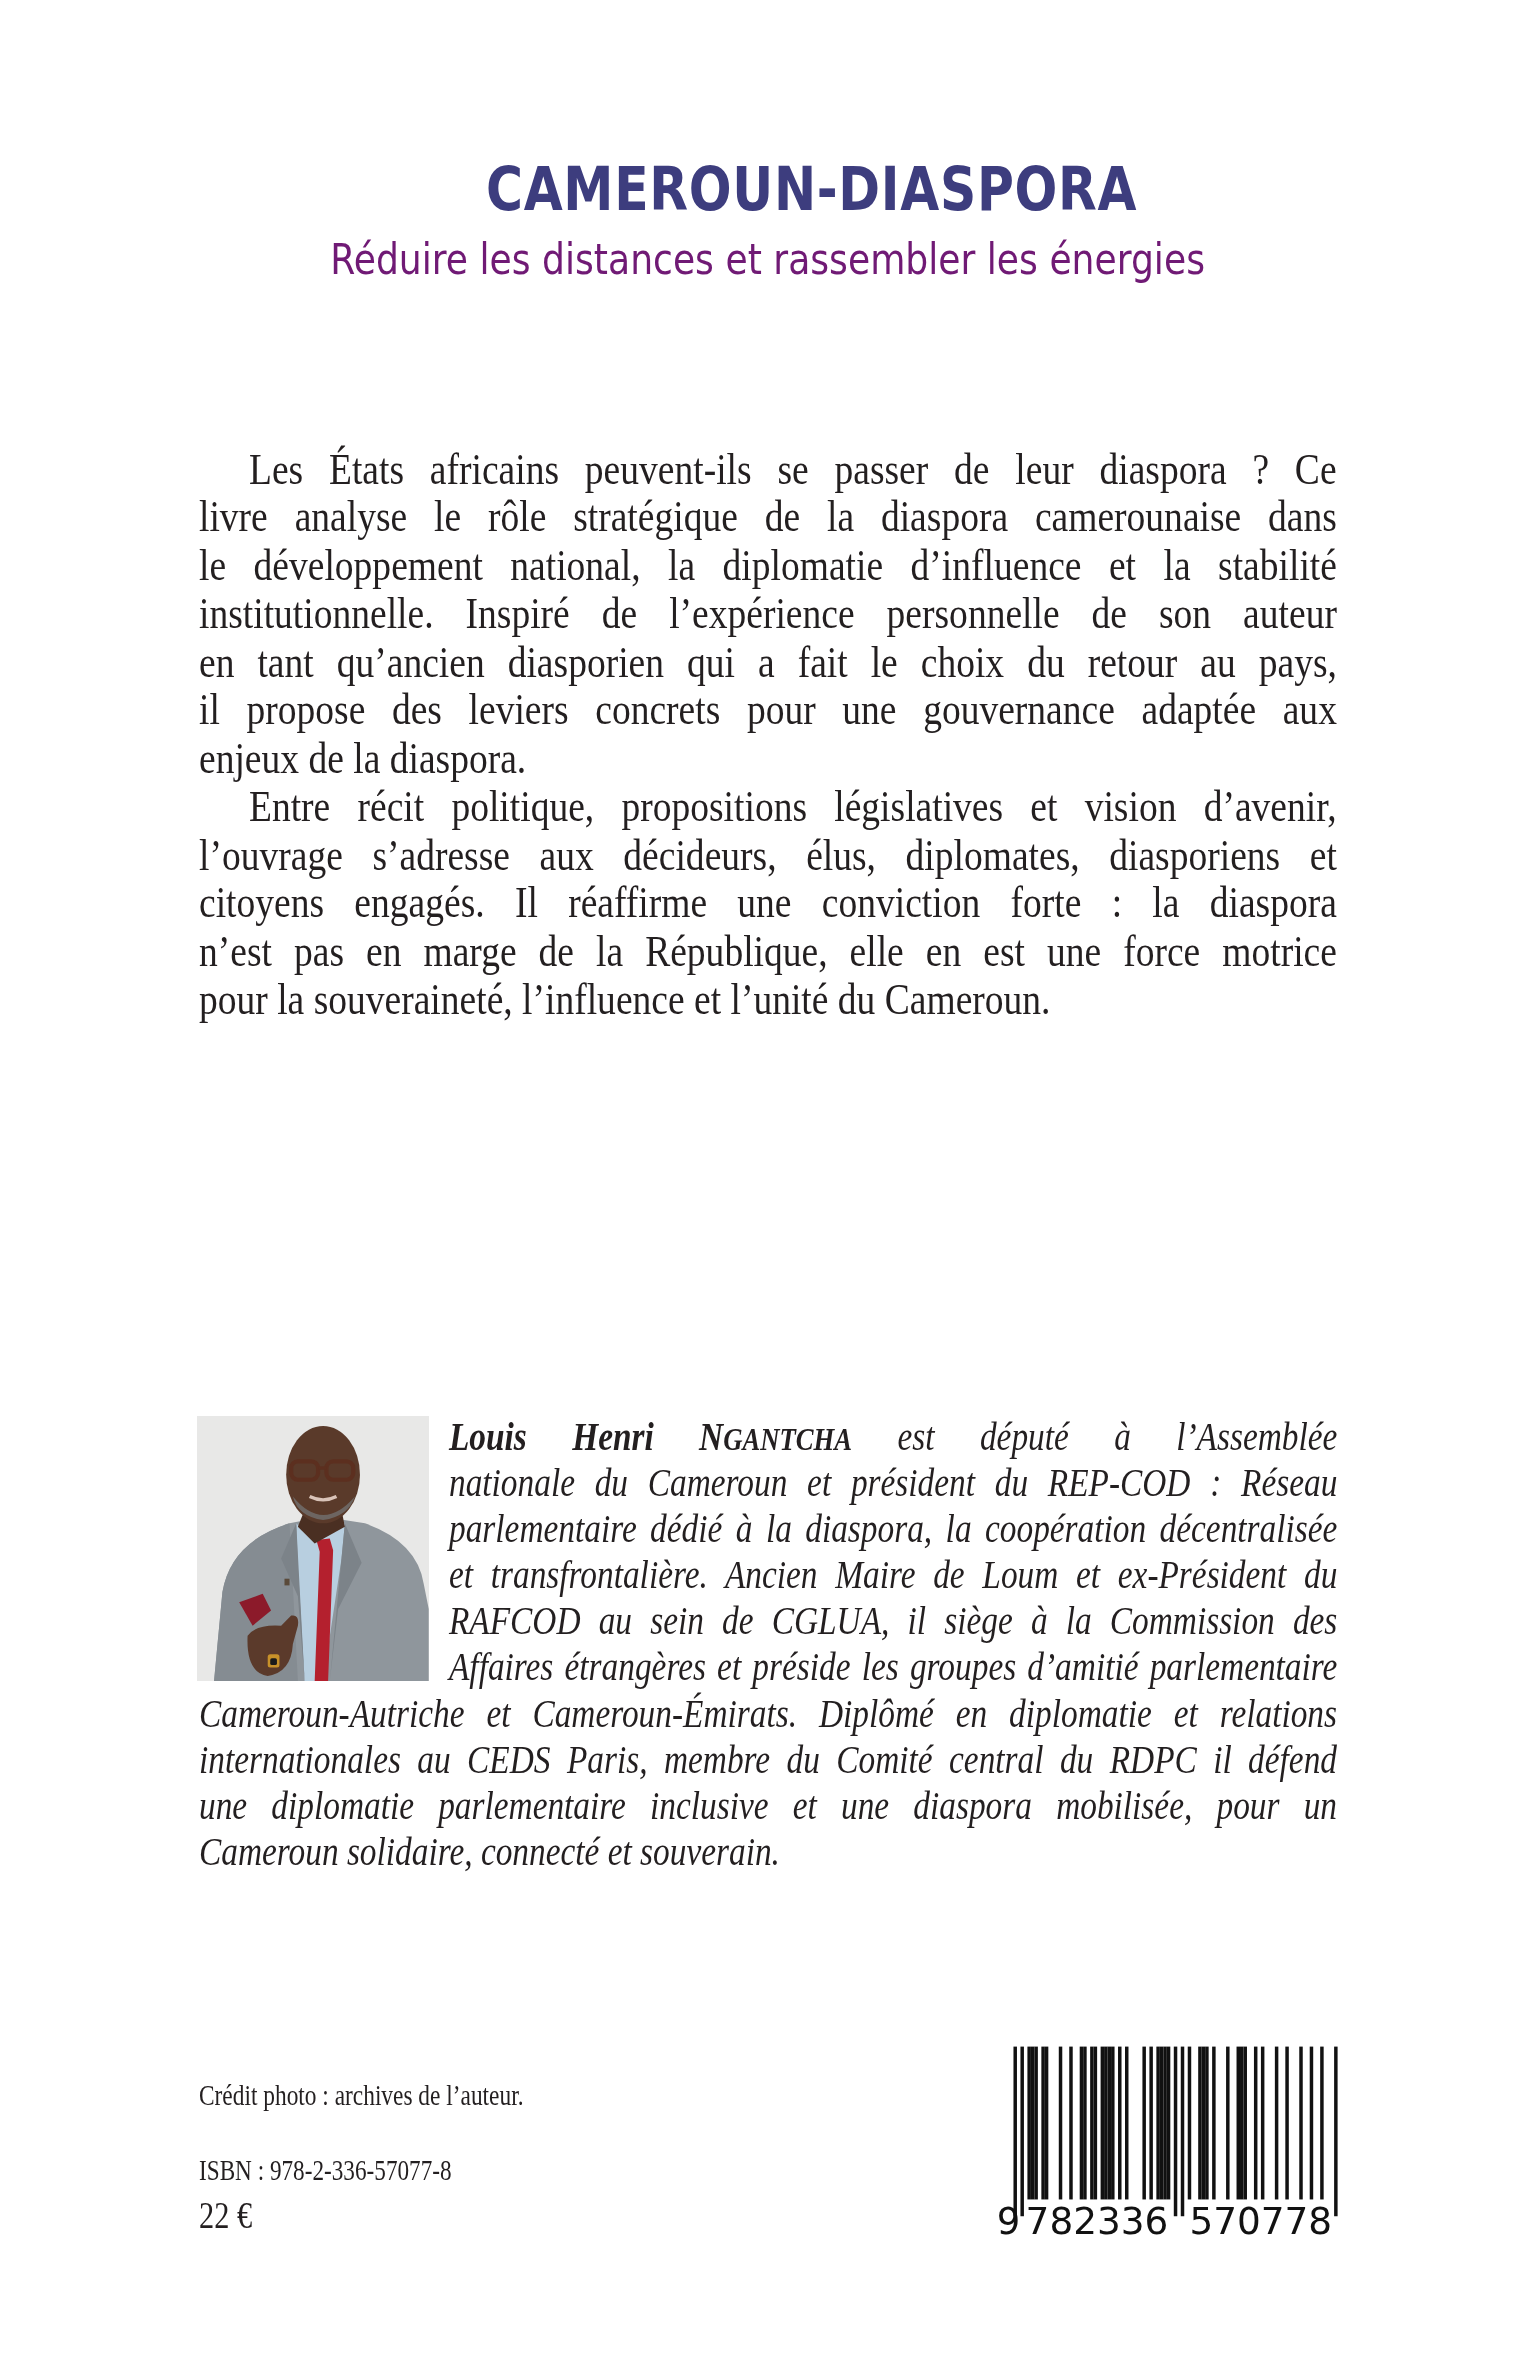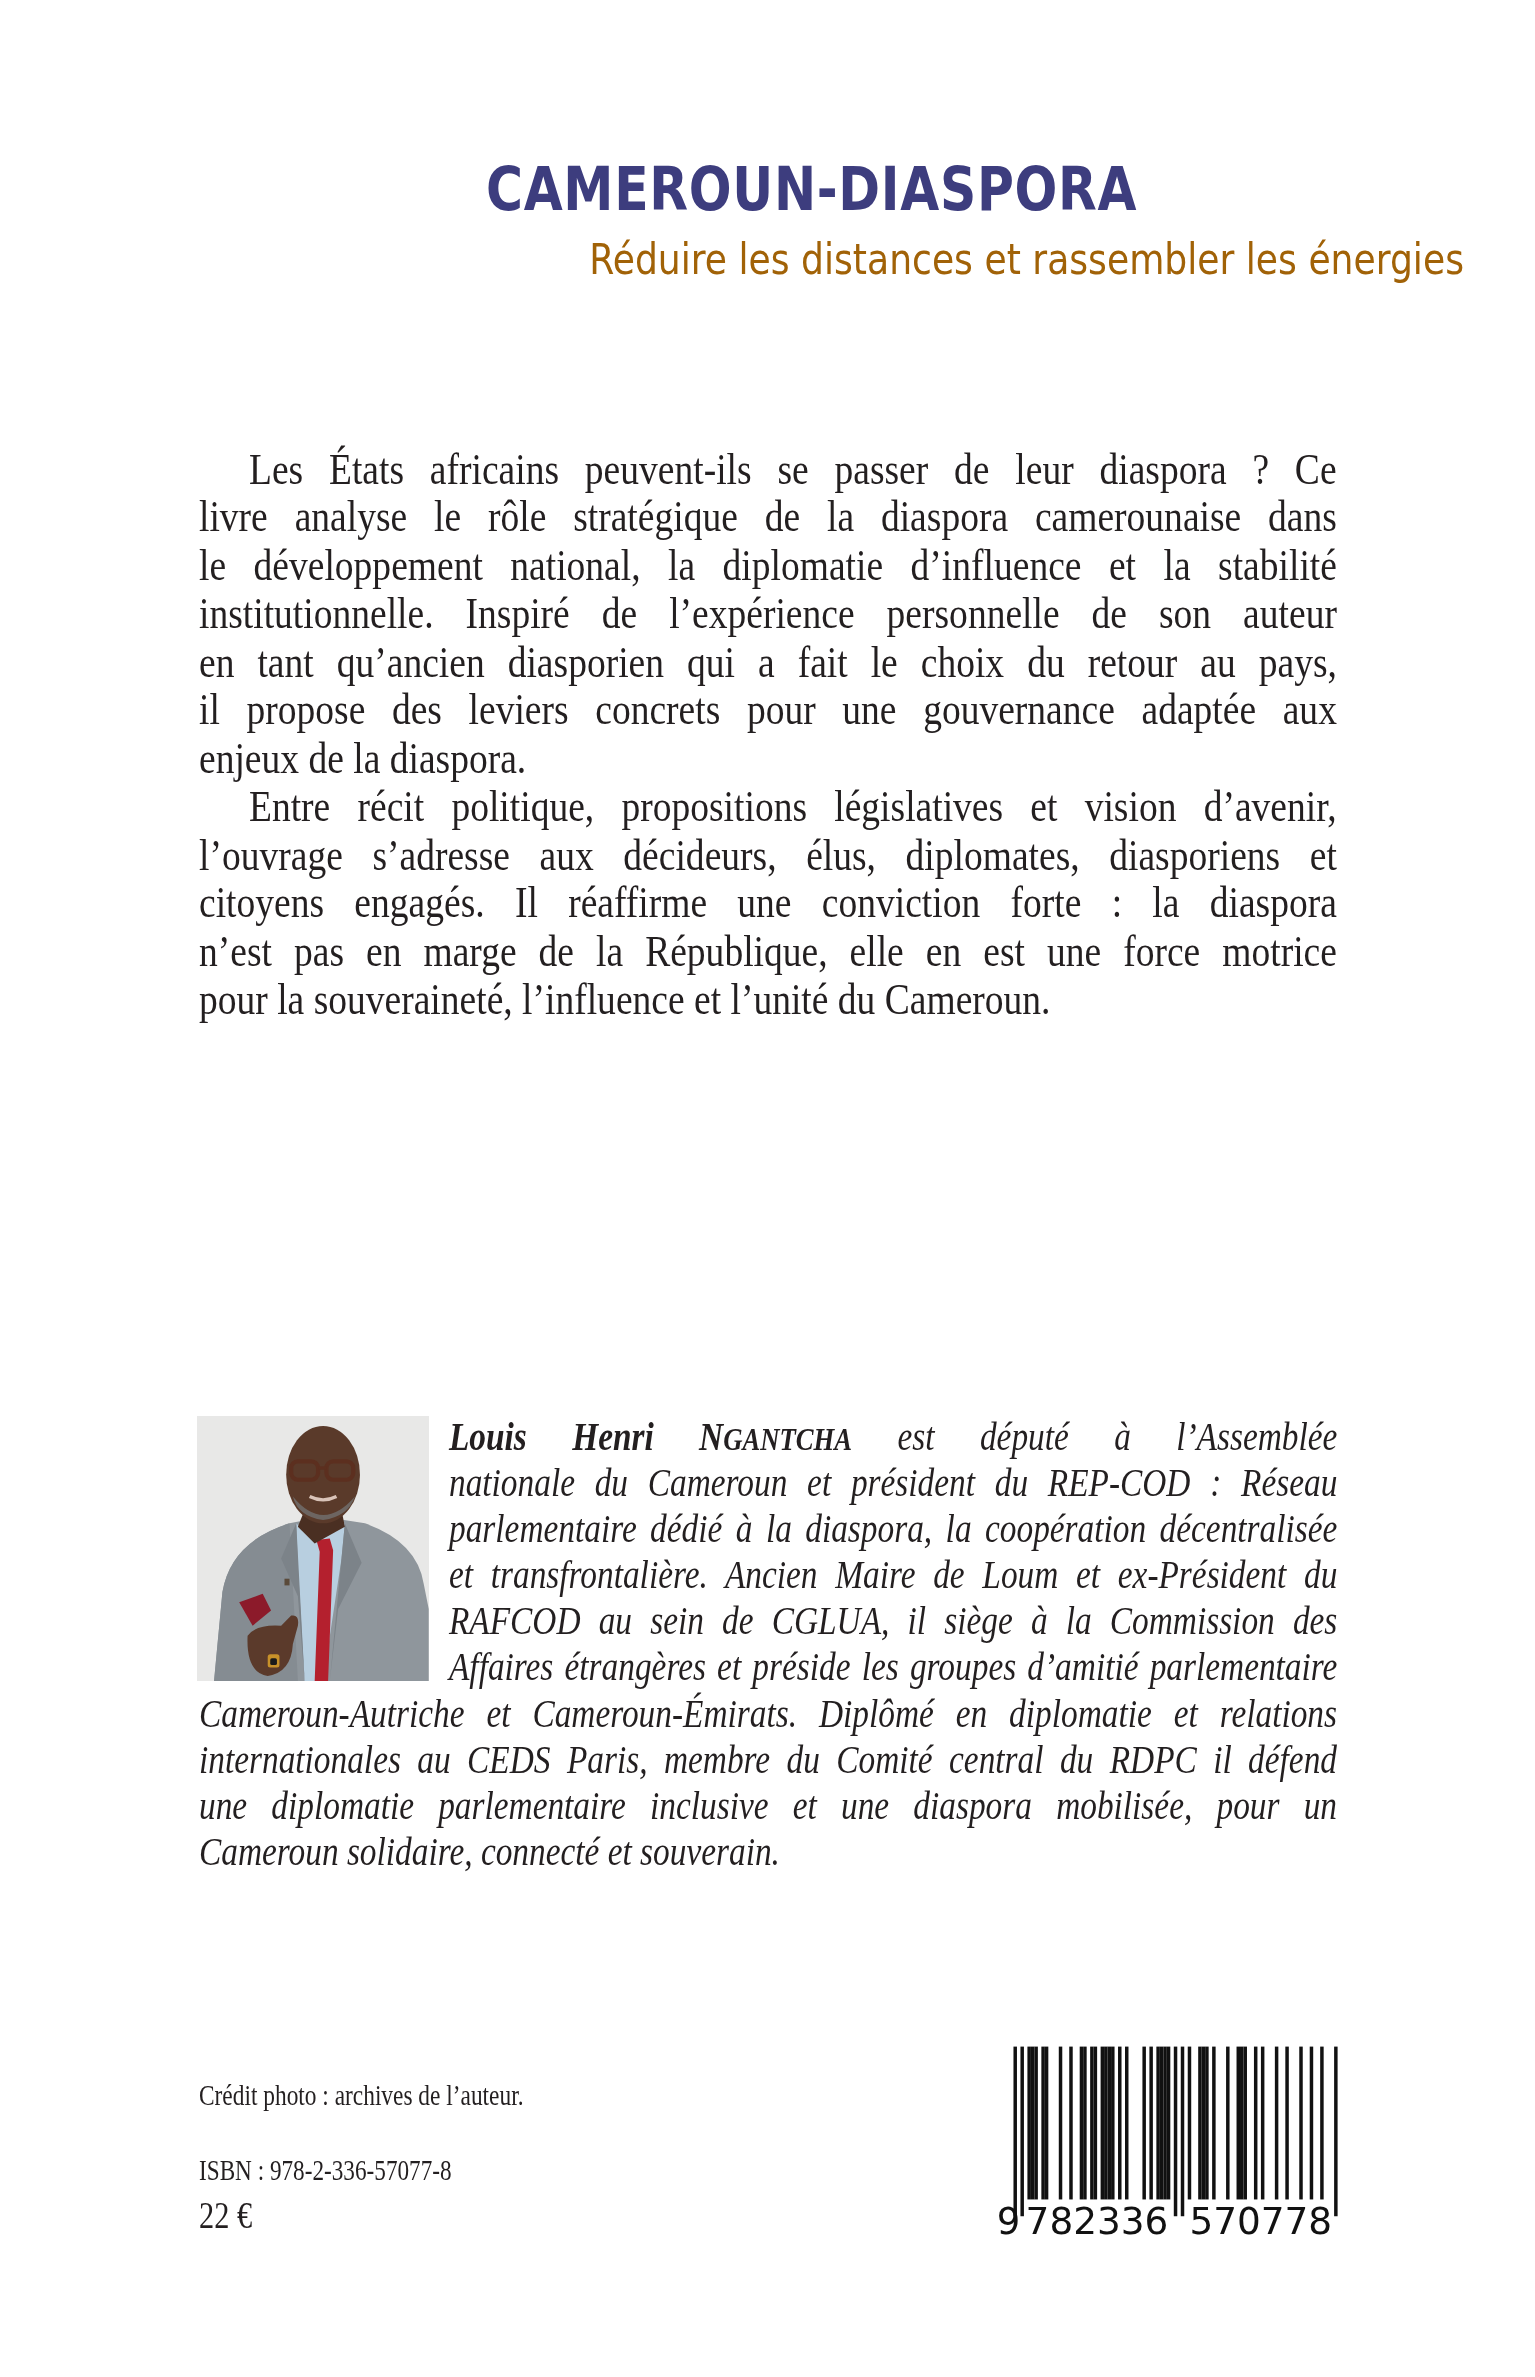--- a/index.html
+++ b/index.html
@@ -7,22 +7,22 @@
   .abs { position: absolute; }
 
   
   #title {
     left: 0; width: 1535px; top: 156px; text-align: center;
     font-family: "DejaVu Sans", sans-serif; font-weight: bold; font-size: 60px;
     line-height: 67px; letter-spacing: 0.8px;
   }
   #title span { display: inline-block; transform: scaleX(0.84); transform-origin: center; }
   #subtitle {
-    left: 0; width: 1535px; top: 235px; text-align: right;
-    font-family: "DejaVu Sans", sans-serif; font-size: 42px; line-height: 50px; color: #a16207;
+    left: 0; width: 1535px; top: 235px; text-align: center;
+    font-family: "DejaVu Sans", sans-serif; font-size: 42px; line-height: 50px; color: #701a75;
   }
   #subtitle span { display: inline-block; transform: scaleX(0.86); transform-origin: center; }
   .jline {
     display: block; white-space: nowrap; overflow: visible;
     text-align: justify; text-align-last: justify;
   }
   #blurb { left: 199px; top: 0; }
   #blurb .jline {
     position: absolute; left: 0;
     font-family: "Liberation Serif", serif; font-size: 44px; line-height: 50px;

